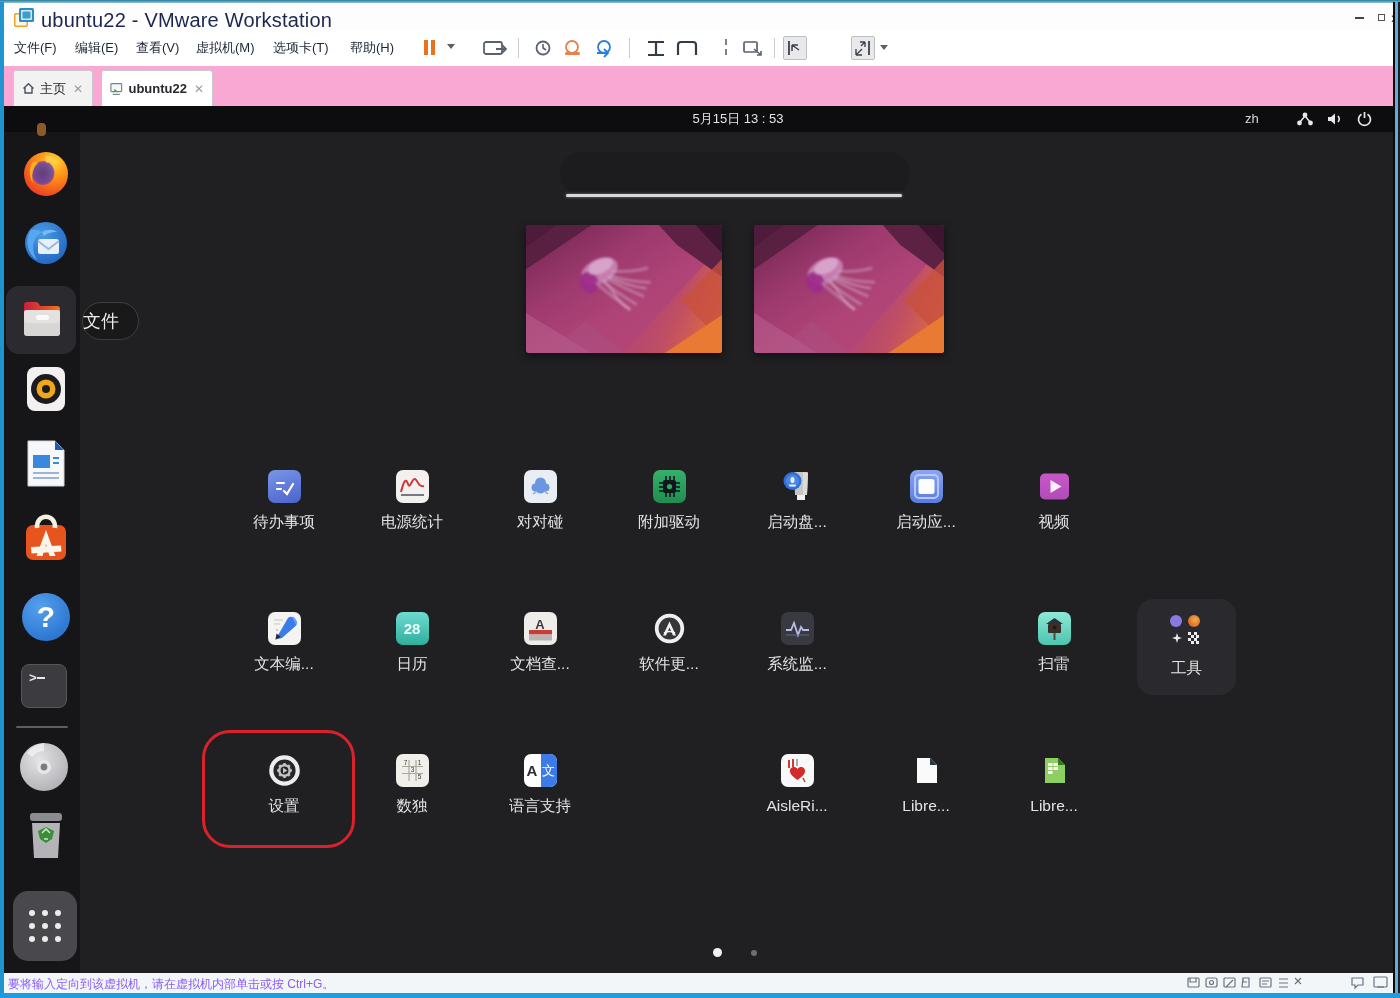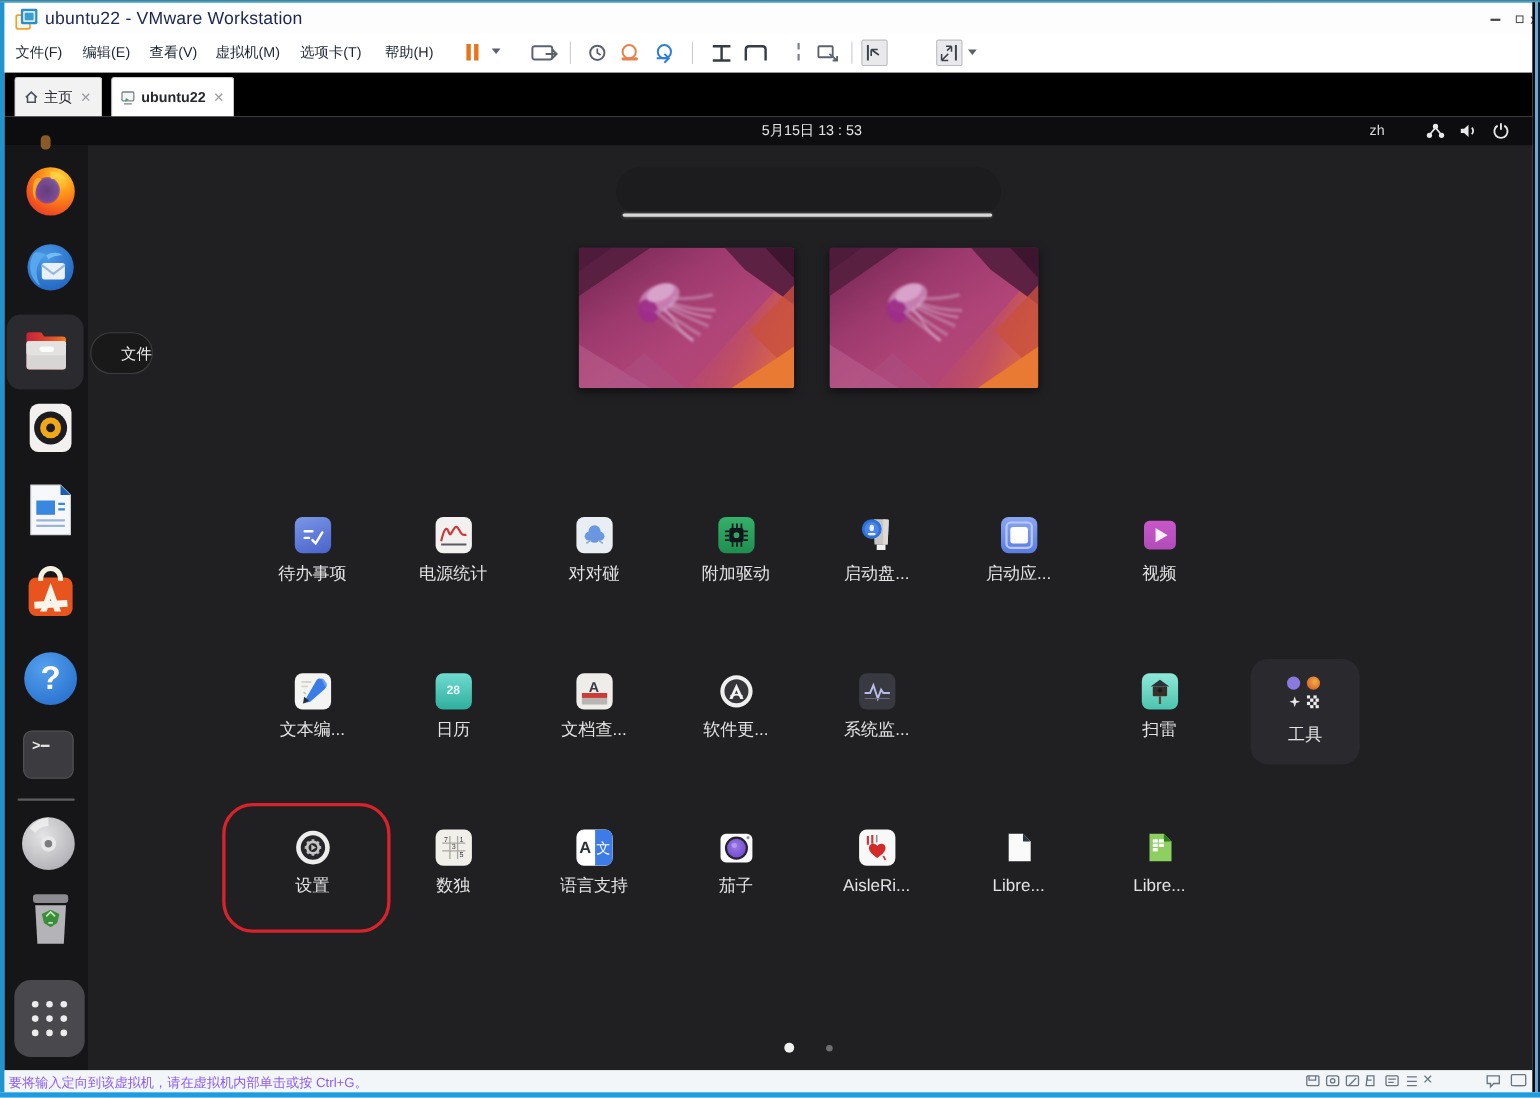--- a/index.html
+++ b/index.html
@@ -7,26 +7,26 @@
 *{box-sizing:border-box}
 .abs{position:absolute}
 #stage{position:relative;width:1400px;height:998px;background:#fff}
 
 #b-top{left:0;top:0;width:1400px;height:3px;background:linear-gradient(180deg,#2a7a9a,#8ec6dc)}
 #b-left{left:0;top:2px;width:4px;height:991px;background:#2193cf}
 #b-right{left:1393px;top:2px;width:7px;height:991px;background:linear-gradient(90deg,#0a0a0a 0,#0a0a0a 2px,#6aa8d8 2px,#6aa8d8 5px,#16222e 5px,#16222e 7px)}
 #b-bottom{left:0;top:993px;width:1400px;height:5px;background:#1e9ce0}
 
 #titlebar{left:4px;top:3px;width:1389px;height:27px;background:#fdfdfd}
-#title-text{left:37px;top:6px;font-size:16px;color:#1c2650;letter-spacing:.2px}
+#title-text{left:37px;top:6px;font-size:20px;color:#1c2650;letter-spacing:.2px}
 
 #menubar{left:4px;top:30px;width:1358px;height:36px;background:#ffffff}
 .menu-item{position:absolute;top:9px;font-size:13px;color:#1d2534}
 
-#tabbar{left:4px;top:66px;width:1389px;height:40px;background:#000000}
+#tabbar{left:4px;top:66px;width:1389px;height:40px;background:#f9a8d4}
 .tab{position:absolute;top:4px;height:36px;background:#fff;border:1px solid #c9c9cb;border-bottom:none;border-radius:3px 3px 0 0;display:flex;align-items:center;padding:0 8px;font-size:13px;color:#26282c}
 
 #console{left:4px;top:106px;width:1389px;height:867px;background:#202023;overflow:hidden}
 #gtopbar{left:0;top:0;width:1392px;height:26px;background:#0d0d10;color:#dcdcdc}
 #gclock{left:38px;top:0;width:1392px;height:26px;line-height:26px;text-align:center;font-size:13px;color:#e3e3e3}
 #dock{left:0;top:26px;width:76px;height:841px;background:#161619}
 
 #statusbar{left:4px;top:973px;width:1389px;height:20px;background:#f2f6f8}
 #status-text{left:4px;top:3px;font-size:12px;color:#8b5cf6}
 
@@ -193,21 +193,21 @@
             <stop offset="0" stop-color="#c8203c"></stop>
             <stop offset="0.6" stop-color="#e04a28"></stop>
             <stop offset="1" stop-color="#ef7a20"></stop>
           </linearGradient>
         </defs>
       <path d="M6 10 Q6 7 9 7 L18 7 Q20 7 21 9 L22 11 L39 11 Q42 11 42 14 L42 38 Q42 41 39 41 L9 41 Q6 41 6 38 Z" fill="url(#flt)"></path>
       <rect x="6" y="15" width="36" height="26" rx="3" fill="#d8d6d4"></rect>
       <rect x="6" y="15" width="36" height="13" rx="3" fill="#e4e2e0"></rect>
       <rect x="18" y="20" width="13" height="5" rx="2.5" fill="#fbfbfb"></rect>
     </svg>
-    <div class="abs" style="left:78px;top:196px;width:57px;height:38px;background:#191919;border:1.5px solid #3e3e42;border-radius:19px;color:#ececec;font-size:14px;text-align:right;line-height:36px">文件</div>
+    <div class="abs" style="left:78px;top:196px;width:57px;height:38px;background:#191919;border:1.5px solid #3e3e42;border-radius:19px;color:#ececec;font-size:18px;text-align:left;line-height:36px">文件</div>
 
     <svg class="dockico" style="left:19px;top:259px" width="46" height="48" viewBox="0 0 46 48">
       <rect x="4" y="2" width="38" height="44" rx="8" fill="#f2f1ef"></rect>
       <circle cx="23" cy="24" r="15" fill="#1c1c20"></circle>
       <circle cx="23" cy="24" r="9.5" fill="#f0a818"></circle>
       <circle cx="23" cy="24" r="4" fill="#1c1c20"></circle>
     </svg>
 
     <svg class="dockico" style="left:19px;top:332px" width="46" height="51" viewBox="0 0 46 51">
       <path d="M5 3 L32 3 L41 12 L41 48 L5 48 Z" fill="#f6f8fb" stroke="#d0d4da" stroke-width="1"></path>
@@ -377,21 +377,21 @@
             </g>
             <path d="M20 6 Q23 3.5 26 6.5 L28 9 Q30 12 27 14.5 L14 26 L7.5 27.5 Z" fill="#3a7de8"></path>
             <path d="M24 4.8 Q26 4.5 27.5 7 L29 9.5 Q29.5 11.5 28 13 Z" fill="#6aa0f0"></path>
             <path d="M7.5 27.5 L8.5 21.5 L13 25 Z" fill="#2b2b33"></path>
             <path d="M8 17 L10 19" stroke="#c8c4b8" stroke-width="1.4"></path>
           </svg>
       </div>
         <div class="tlabel">文本编...</div>
     </div>
     <div class="tile" style="left:352px;top:506px">
-      <div class="ticon" style="background:linear-gradient(180deg,#6fdcd0,#2fae9e);color:#eafffb;font-weight:bold;font-size:11px;line-height:33px">28</div>
+      <div class="ticon" style="background:linear-gradient(180deg,#6fdcd0,#2fae9e);color:#eafffb;font-weight:bold;font-size:15px;line-height:33px">28</div>
       <div class="tlabel">日历</div>
     </div>
     <div class="tile" style="left:480px;top:506px">
       <div class="ticon" style="background:#efedea">
         <svg width="33" height="33" viewBox="0 0 33 33">
             <text x="16" y="17" font-size="13" font-weight="bold" fill="#3a3a44" text-anchor="middle" font-family="Liberation Sans">A</text>
             <rect x="5" y="18" width="23" height="4.5" fill="#cc3b35"></rect>
             <rect x="5" y="22.5" width="23" height="6" fill="#b8b6b2"></rect>
           </svg>
       </div>
@@ -477,38 +477,20 @@
       </div>
         <div class="tlabel">数独</div>
     </div>
     <div class="tile" style="left:480px;top:648px">
       <div class="ticon" style="background:#fff;overflow:hidden">
         <div class="abs" style="left:17px;top:0;width:16px;height:33px;background:#3d7ce8"></div>
         <div class="abs" style="left:0;top:0;width:17px;height:33px;text-align:center;font-size:15px;font-weight:bold;color:#2b3038;line-height:33px">A</div>
         <div class="abs" style="left:17px;top:0;width:16px;height:33px;text-align:center;font-size:13px;color:#fff;line-height:33px">文</div>
       </div>
         <div class="tlabel">语言支持</div>
-    </div>
-    <div class="tile" style="left:609px;top:648px">
-      <div class="ticon" style="background:transparent">
-        <svg width="33" height="33" viewBox="0 0 33 33">
-            <defs>
-              <radialGradient id="chl" cx="0.45" cy="0.4" r="0.75">
-                <stop offset="0" stop-color="#9a7ae8"></stop>
-                <stop offset="1" stop-color="#6a44c8"></stop>
-              </radialGradient>
-            </defs>
-            <rect x="2" y="4" width="29" height="26" rx="5" fill="#fafafa"></rect>
-            <circle cx="16.5" cy="17" r="10.5" fill="#23232e"></circle>
-            <circle cx="16.5" cy="17" r="8.5" fill="url(#chl)"></circle>
-            <circle cx="14.5" cy="14.5" r="2.4" fill="#b8a0f0" opacity="0.8"></circle>
-            <circle cx="27" cy="7.5" r="1.4" fill="#9a9aa2"></circle>
-          </svg>
-      </div>
-        <div class="tlabel">茄子</div>
     </div>
     <div class="tile" style="left:737px;top:648px">
       <div class="ticon" style="background:#f8f8f8">
         <svg width="33" height="33" viewBox="0 0 33 33">
             <g stroke="#cc3b3b" stroke-width="2">
               <path d="M8 6 L8 14 M12 5 L12 13"></path>
             </g>
             <g stroke="#8a8a92" stroke-width="1.4">
               <path d="M16 5 L16 12"></path>
             </g>

